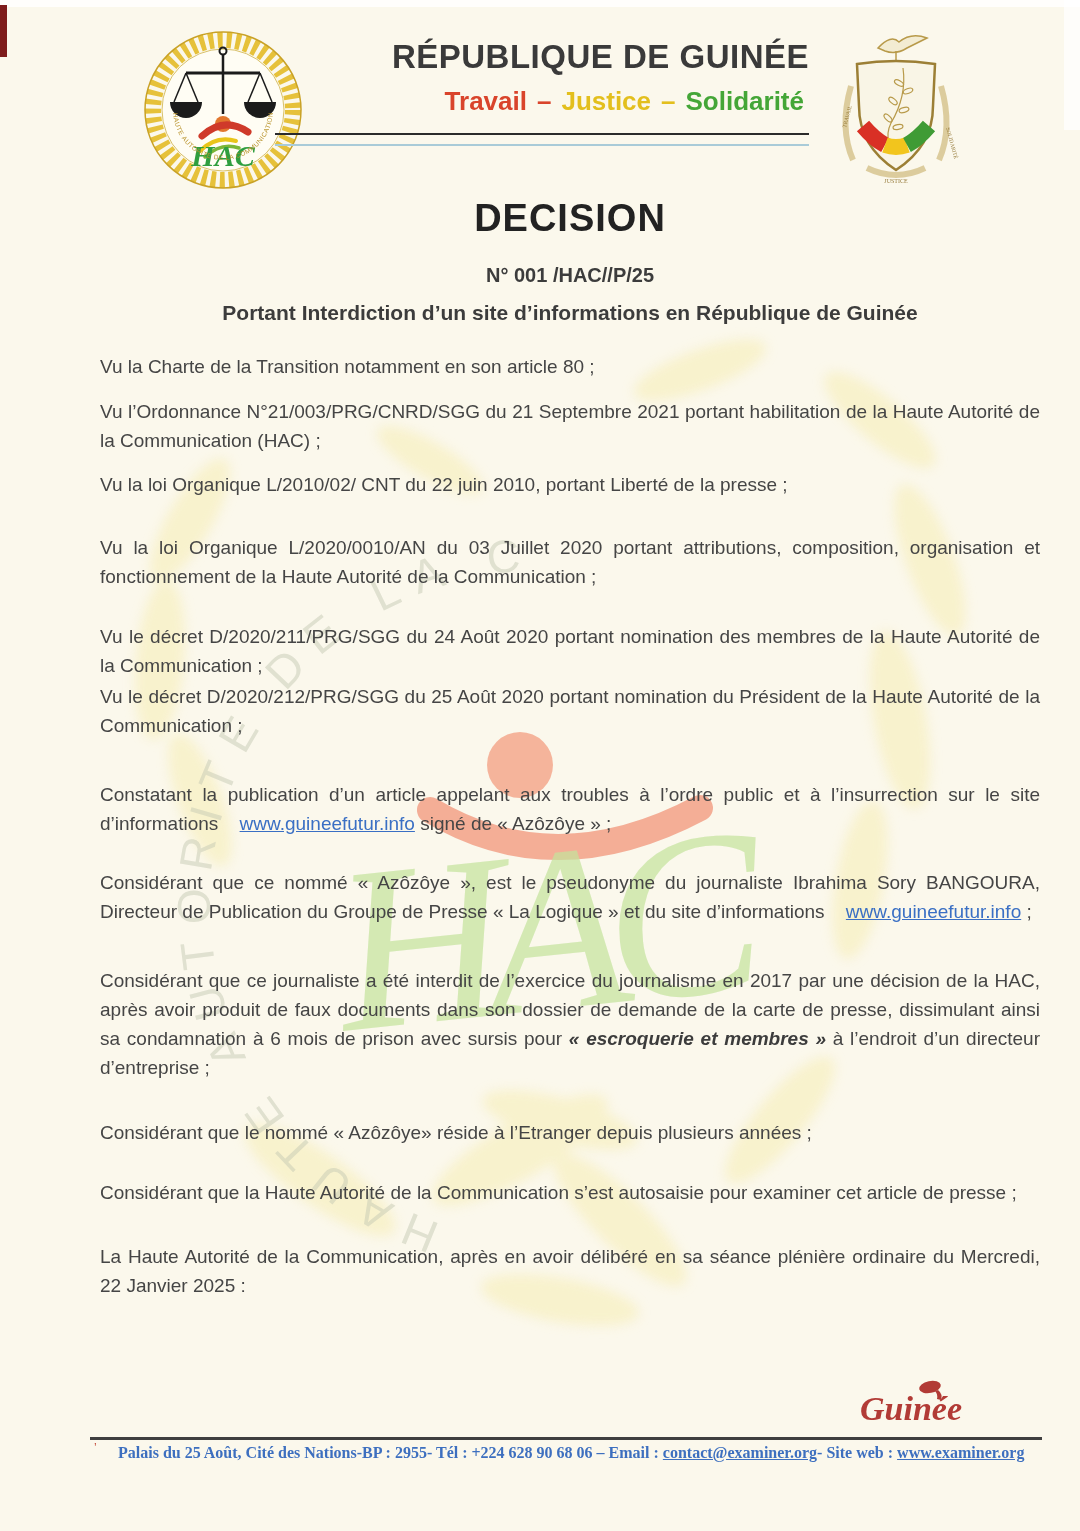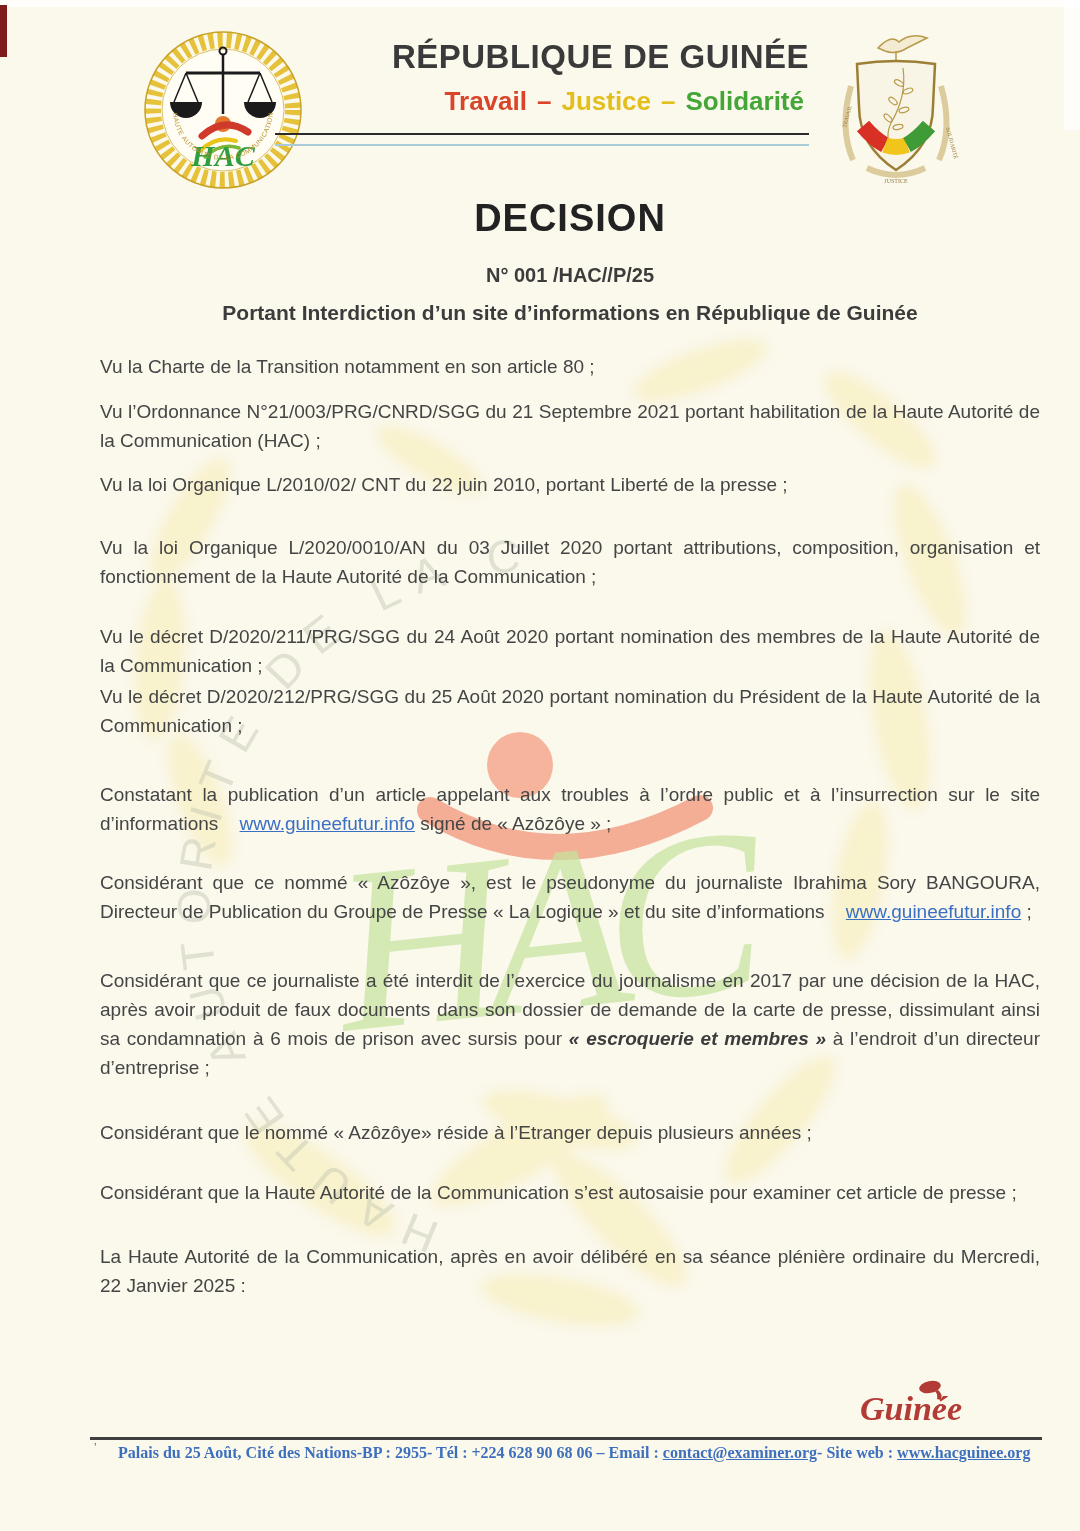--- a/index.html
+++ b/index.html
@@ -218,17 +218,17 @@
       <text x="4" y="42" font-size="34" font-style="italic" font-weight="bold" font-family="'Liberation Serif','DejaVu Serif',serif" fill="#b23b36">Guinée</text>
       <g fill="#b23b36">
         <ellipse cx="74" cy="9" rx="11" ry="6" transform="rotate(-12 74 9)"></ellipse>
         <path d="M 82 12 Q 87 16 85 22 L 81 21 Q 82 16 79 13 Z"></path>
       </g>
     </svg>
 
     <div class="footer-rule"></div>
     <span class="footer-mark">’</span>
     <div class="footer-text">
-      <span>Palais du 25 Août, Cité des Nations-BP : 2955- Tél : +224 628 90 68 06 – Email : </span><a>contact@examiner.org</a><span>- Site web : </span><a>www.hacguinee.org</a>
+      <span>Palais du 25 Août, Cité des Nations-BP : 2955- Tél : +224 628 90 68 06 – Email : </span><a>contact@examiner.org</a><span>- Site web : </span><a>www.examiner.org</a>
     </div>
 
   </div>
 </div>
 
 </body></html>

